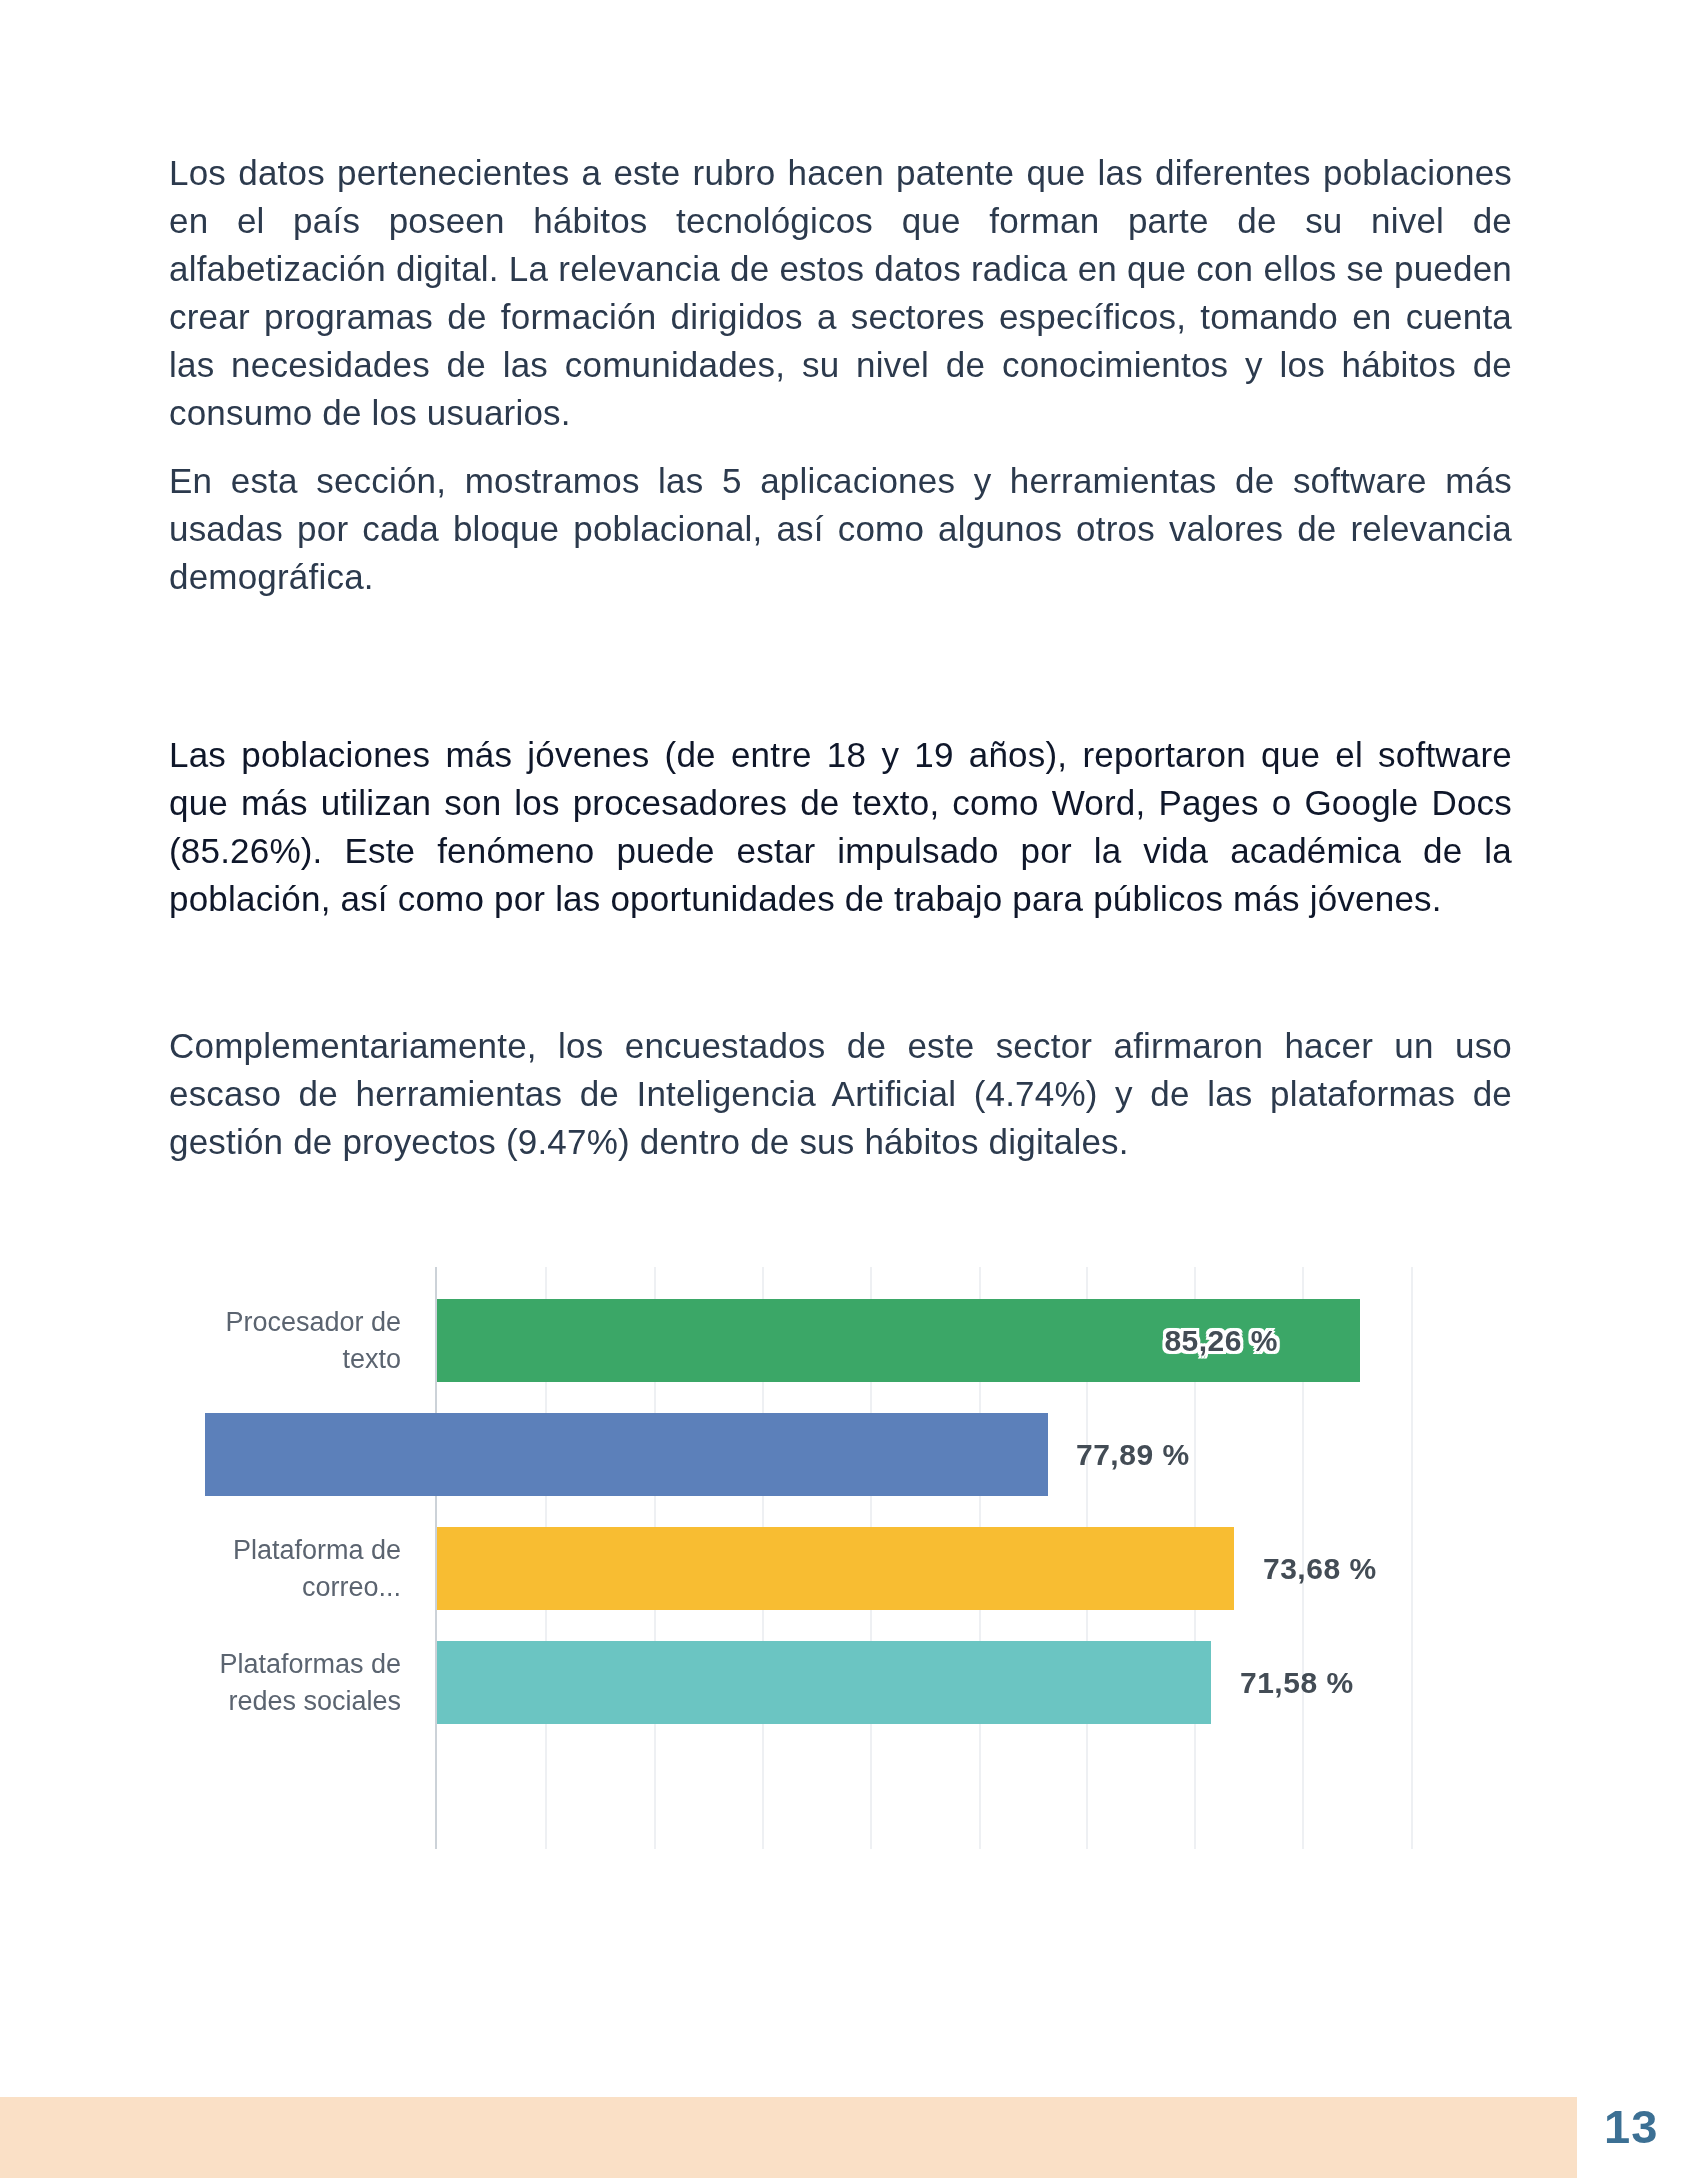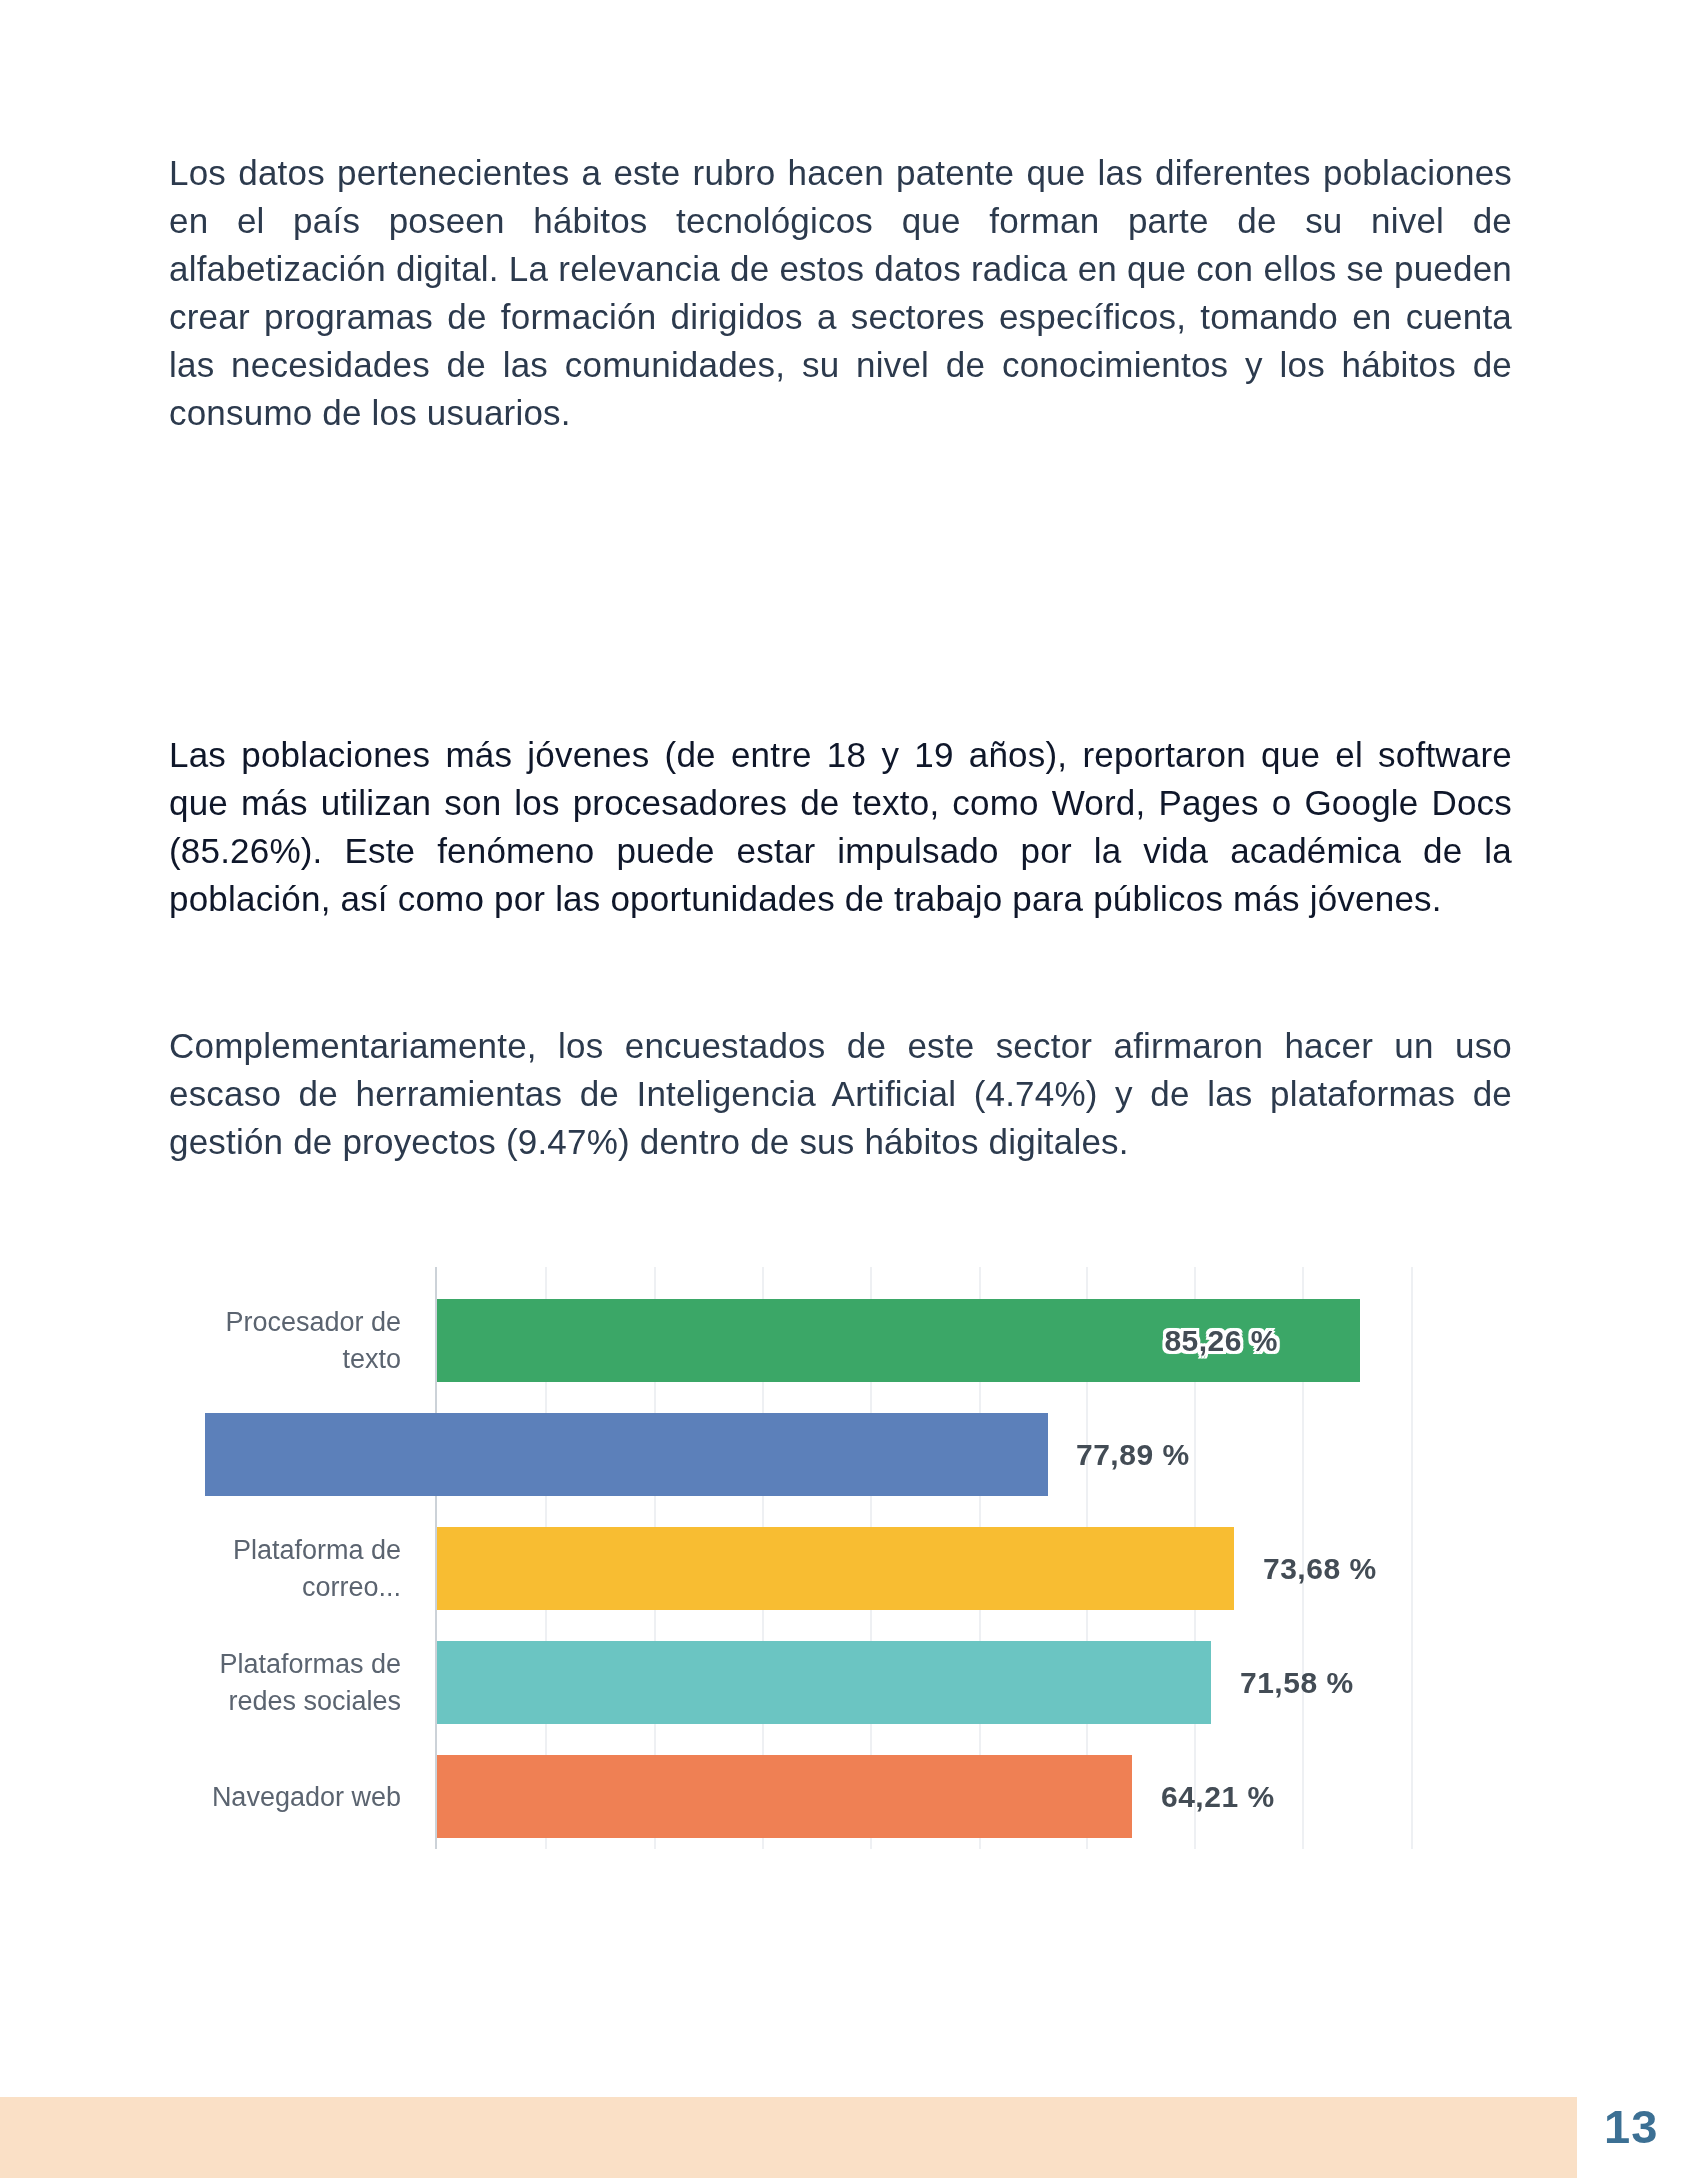--- a/index.html
+++ b/index.html
@@ -114,20 +114,21 @@
     letter-spacing: 1px;
   }
 </style>
 </head>
 <body>
 
 <div class="page">
 
   <p class="body-par" style="top: 149px; color: rgb(44, 58, 77);">Los datos pertenecientes a este rubro hacen patente que las diferentes poblaciones en el país poseen hábitos tecnológicos que forman parte de su nivel de alfabetización digital. La relevancia de estos datos radica en que con ellos se pueden crear programas de formación dirigidos a sectores específicos, tomando en cuenta las necesidades de las comunidades, su nivel de conocimientos y los hábitos de consumo de los usuarios.</p>
 
+  <p class="body-par" style="top: 457px; color: rgb(44, 58, 77);">En esta sección, mostramos las 5 aplicaciones y herramientas de software más usadas por cada bloque poblacional, así como algunos otros valores de relevancia demográfica.</p>
 
 
   <p class="body-par" style="top: 731px; color: #0f172a;">Las poblaciones más jóvenes (de entre 18 y 19 años), reportaron que el software que más utilizan son los procesadores de texto, como Word, Pages o Google Docs (85.26%). Este fenómeno puede estar impulsado por la vida académica de la población, así como por las oportunidades de trabajo para públicos más jóvenes.</p>
 
   <p class="body-par" style="top: 1022px; color: rgb(44, 58, 77);">Complementariamente, los encuestados de este sector afirmaron hacer un uso escaso de herramientas de Inteligencia Artificial (4.74%) y de las plataformas de gestión de proyectos (9.47%) dentro de sus hábitos digitales.</p>
 
   <div class="chart">
     <div class="plot-bg" id="plot-bg" style="border-left-color: rgb(204, 210, 216);">
         <div class="gridline" style="left: 108px; background: rgb(238, 240, 243);"></div>
         <div class="gridline" style="left: 217px; background: rgb(238, 240, 243);"></div>
@@ -160,27 +161,20 @@
             <span class="value-label" style="color: rgb(67, 76, 85); left: 827px;">73,68 %</span>
           </div>
         </div>
         <div class="chart-row">
           <div class="cat-label" style="color: rgb(91, 100, 112);">Plataformas de<br>redes sociales</div>
           <div class="bar-area">
             <div class="bar" style="width: 774px; background: rgb(107, 197, 194);"></div>
             <span class="value-label" style="color: rgb(67, 76, 85); left: 804px;">71,58 %</span>
           </div>
         </div>
-        <div class="chart-row">
-          <div class="cat-label" style="color: rgb(91, 100, 112);">Navegador web</div>
-          <div class="bar-area">
-            <div class="bar" style="width: 695px; background: rgb(239, 128, 84);"></div>
-            <span class="value-label" style="color: rgb(67, 76, 85); left: 725px;">64,21 %</span>
-          </div>
-        </div>
       </div>
   </div>
 
   <div class="footer-bar" style="background: rgb(250, 224, 198);"></div>
 
   <div class="page-number" style="color: rgb(60, 112, 148);">13</div>
 
 </div>
 
 

